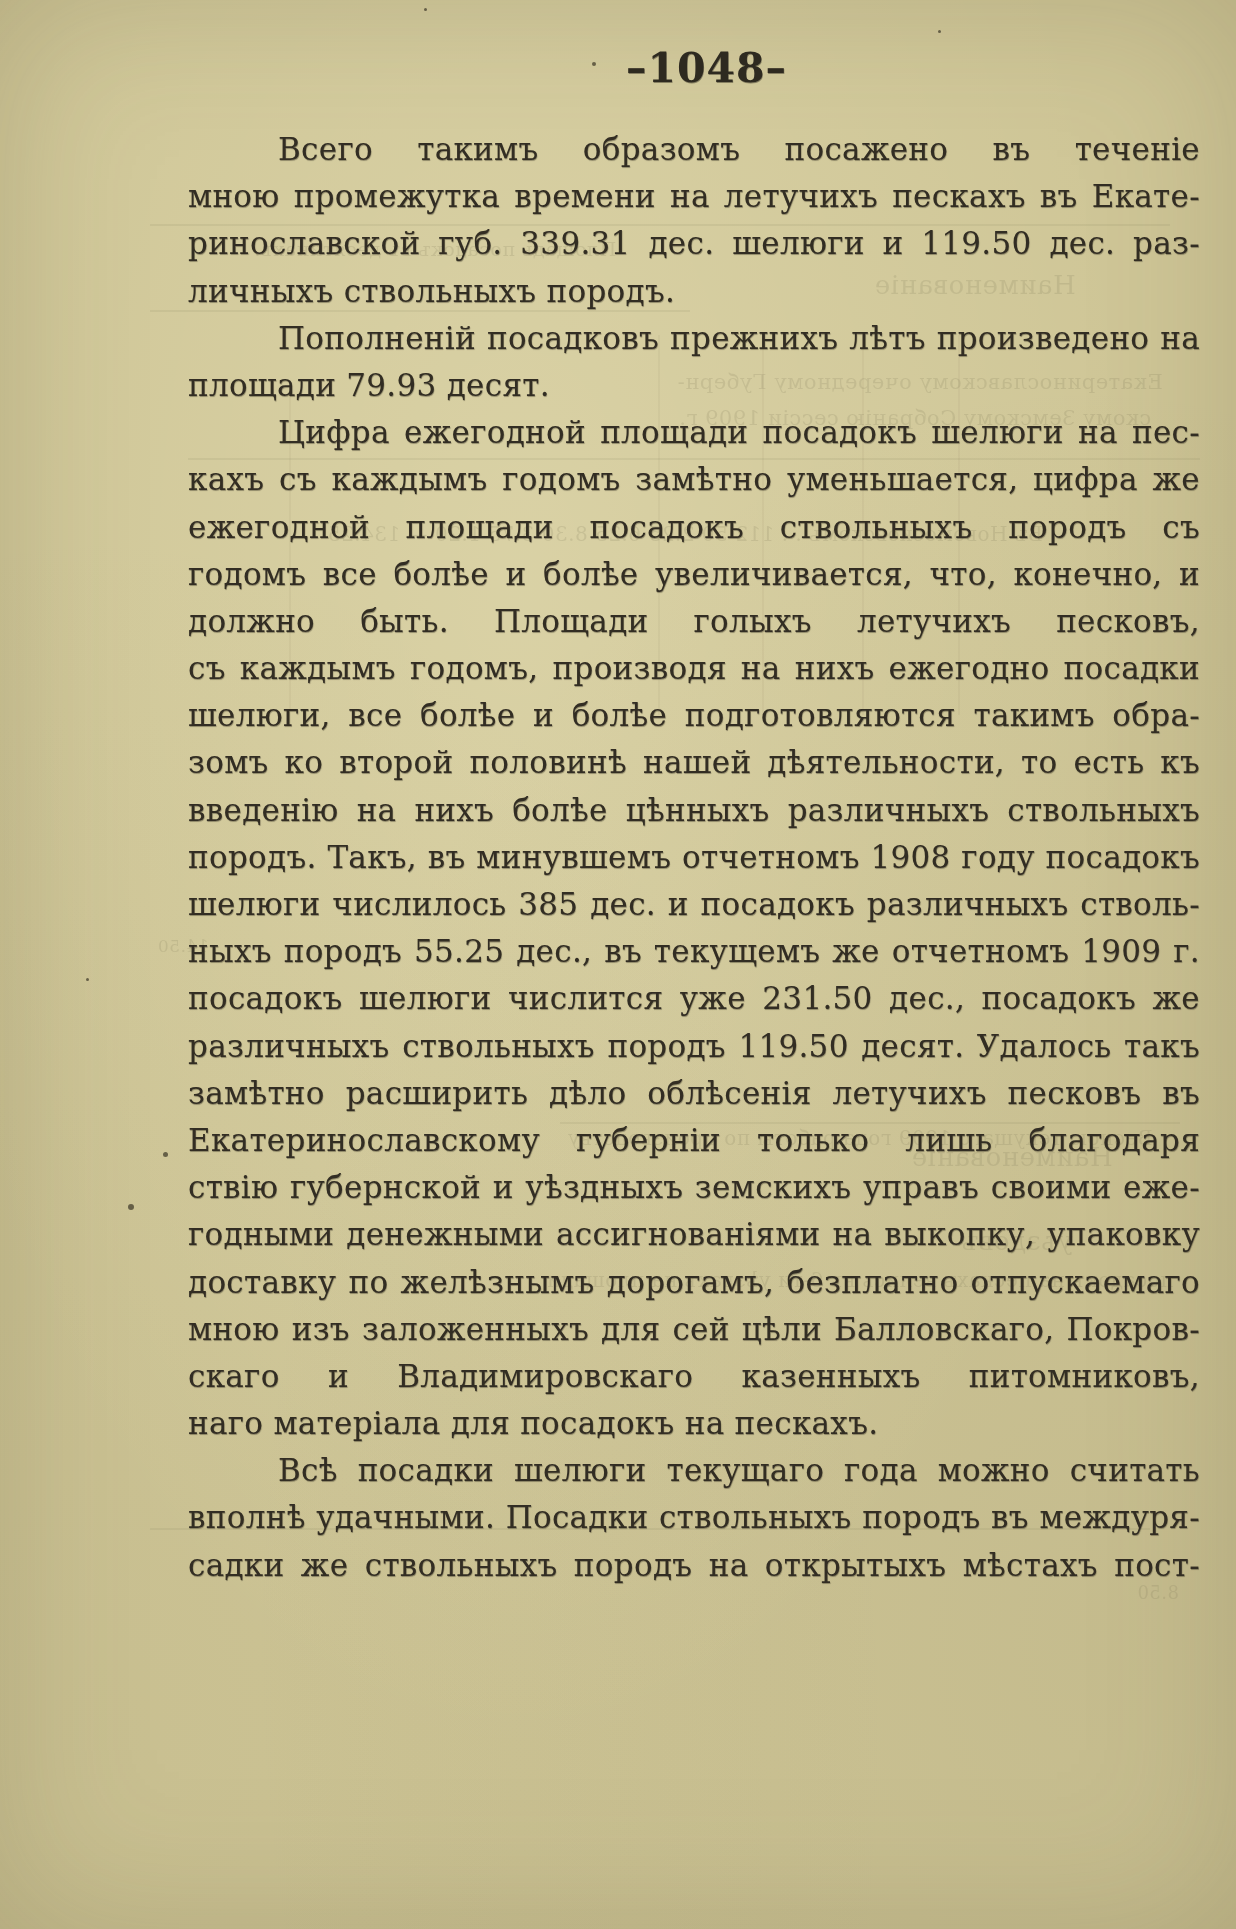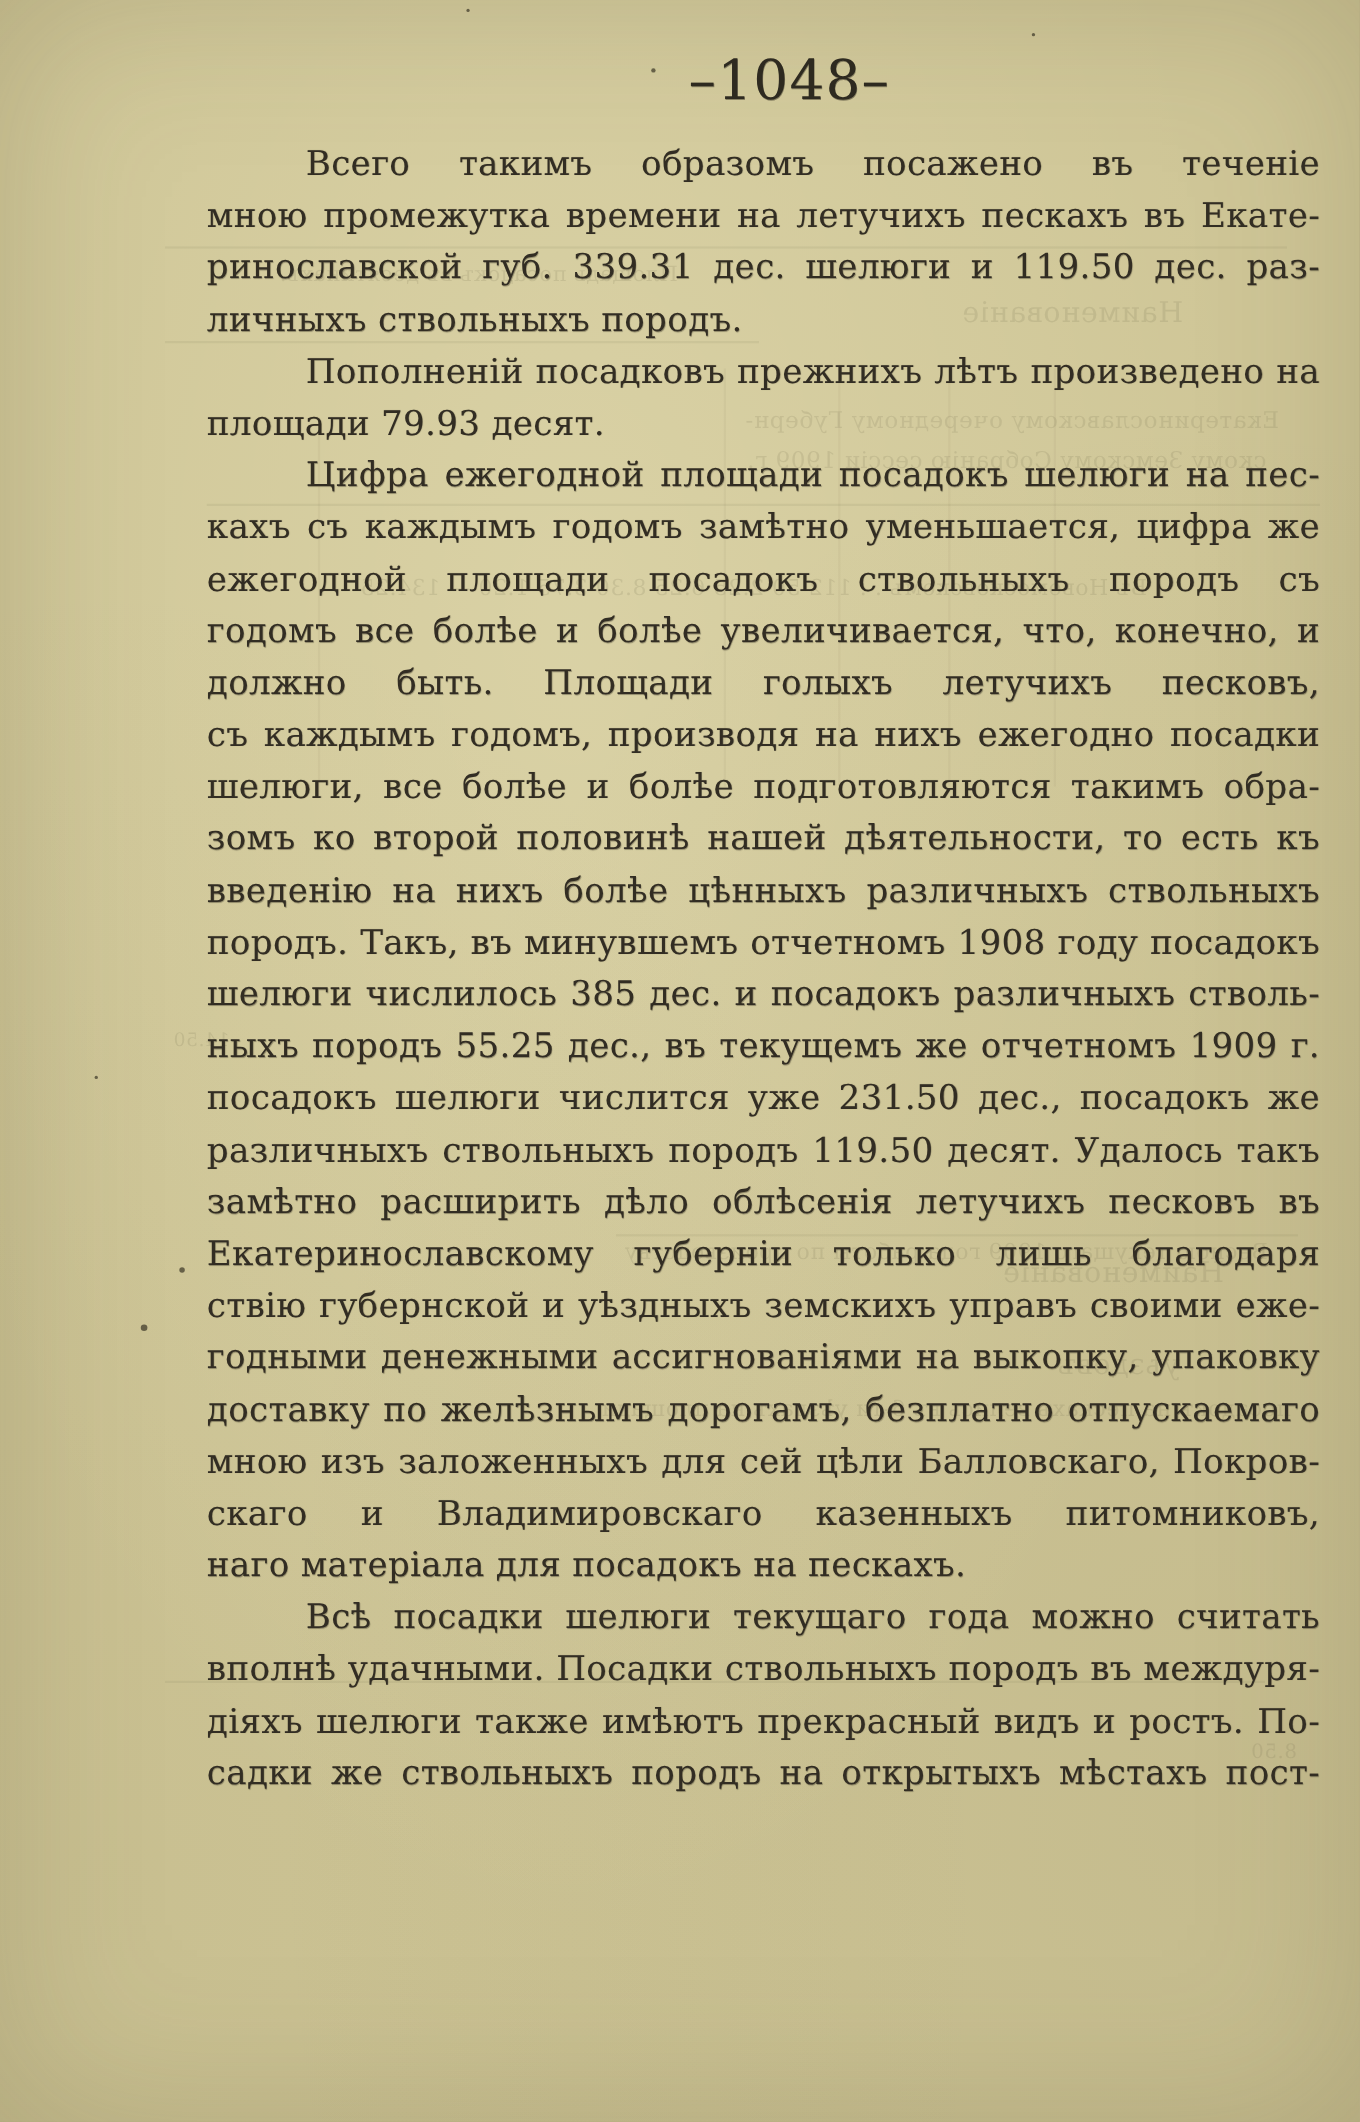--- a/index.html
+++ b/index.html
@@ -16,22 +16,22 @@
       radial-gradient(ellipse at 42% 30%, rgba(255, 250, 215, 0.22), rgba(255,250,215,0) 62%),
       radial-gradient(ellipse at 88% 85%, rgba(110, 100, 60, 0.10), rgba(110,100,60,0) 55%),
       radial-gradient(ellipse at 8% 90%, rgba(125, 115, 70, 0.08), rgba(125,115,70,0) 50%),
       #cfc697;
     box-shadow: inset 0 0 150px rgba(85, 78, 45, 0.22);
   }
   
   .page-number {
     position: absolute;
     left: 626px; top: 44px;
-    font-size: 50px;
-    font-weight: 400;
+    font-size: 41px;
+    font-weight: 700;
     letter-spacing: 1px;
     color: #2e2a20;
     text-shadow: 0.5px 0.5px 0.6px rgba(44, 40, 28, 0.45);
     white-space: nowrap;
   }
   .text-block {
     position: absolute;
     left: 188px; top: 126px;
     width: 1012px;
     color: #322d23;
@@ -130,21 +130,20 @@
       <div class="line">замѣтно расширить дѣло облѣсенія летучихъ песковъ въ</div>
       <div class="line">Екатеринославскому губерніи только лишь благодаря содѣй-</div>
       <div class="line">ствію губернской и уѣздныхъ земскихъ управъ своими еже-</div>
       <div class="line">годными денежными ассигнованіями на выкопку, упаковку и</div>
       <div class="line">доставку по желѣзнымъ дорогамъ, безплатно отпускаемаго</div>
       <div class="line">мною изъ заложенныхъ для сей цѣли Балловскаго, Покров-</div>
       <div class="line">скаго и Владимировскаго казенныхъ питомниковъ, посадоч-</div>
       <div class="line flush">наго матеріала для посадокъ на пескахъ.</div>
       <div class="line indent">Всѣ посадки шелюги текущаго года можно считать</div>
       <div class="line">вполнѣ удачными. Посадки ствольныхъ породъ въ междуря-</div>
-      <div class="line">діяхъ шелюги также имѣютъ прекрасный видъ и ростъ. По-</div>
       <div class="line">садки же ствольныхъ породъ на открытыхъ мѣстахъ пост-</div>
     </div>
   <div id="speck-layer">
       <div class="speck" style="left: 592px; top: 62px; width: 4px; height: 4px;"></div>
       <div class="speck" style="left: 163px; top: 1152px; width: 5px; height: 5px;"></div>
       <div class="speck" style="left: 128px; top: 1204px; width: 6px; height: 6px;"></div>
       <div class="speck" style="left: 938px; top: 30px; width: 3px; height: 3px;"></div>
       <div class="speck" style="left: 424px; top: 8px; width: 3px; height: 3px;"></div>
       <div class="speck" style="left: 86px; top: 978px; width: 3px; height: 3px;"></div>
     </div>

